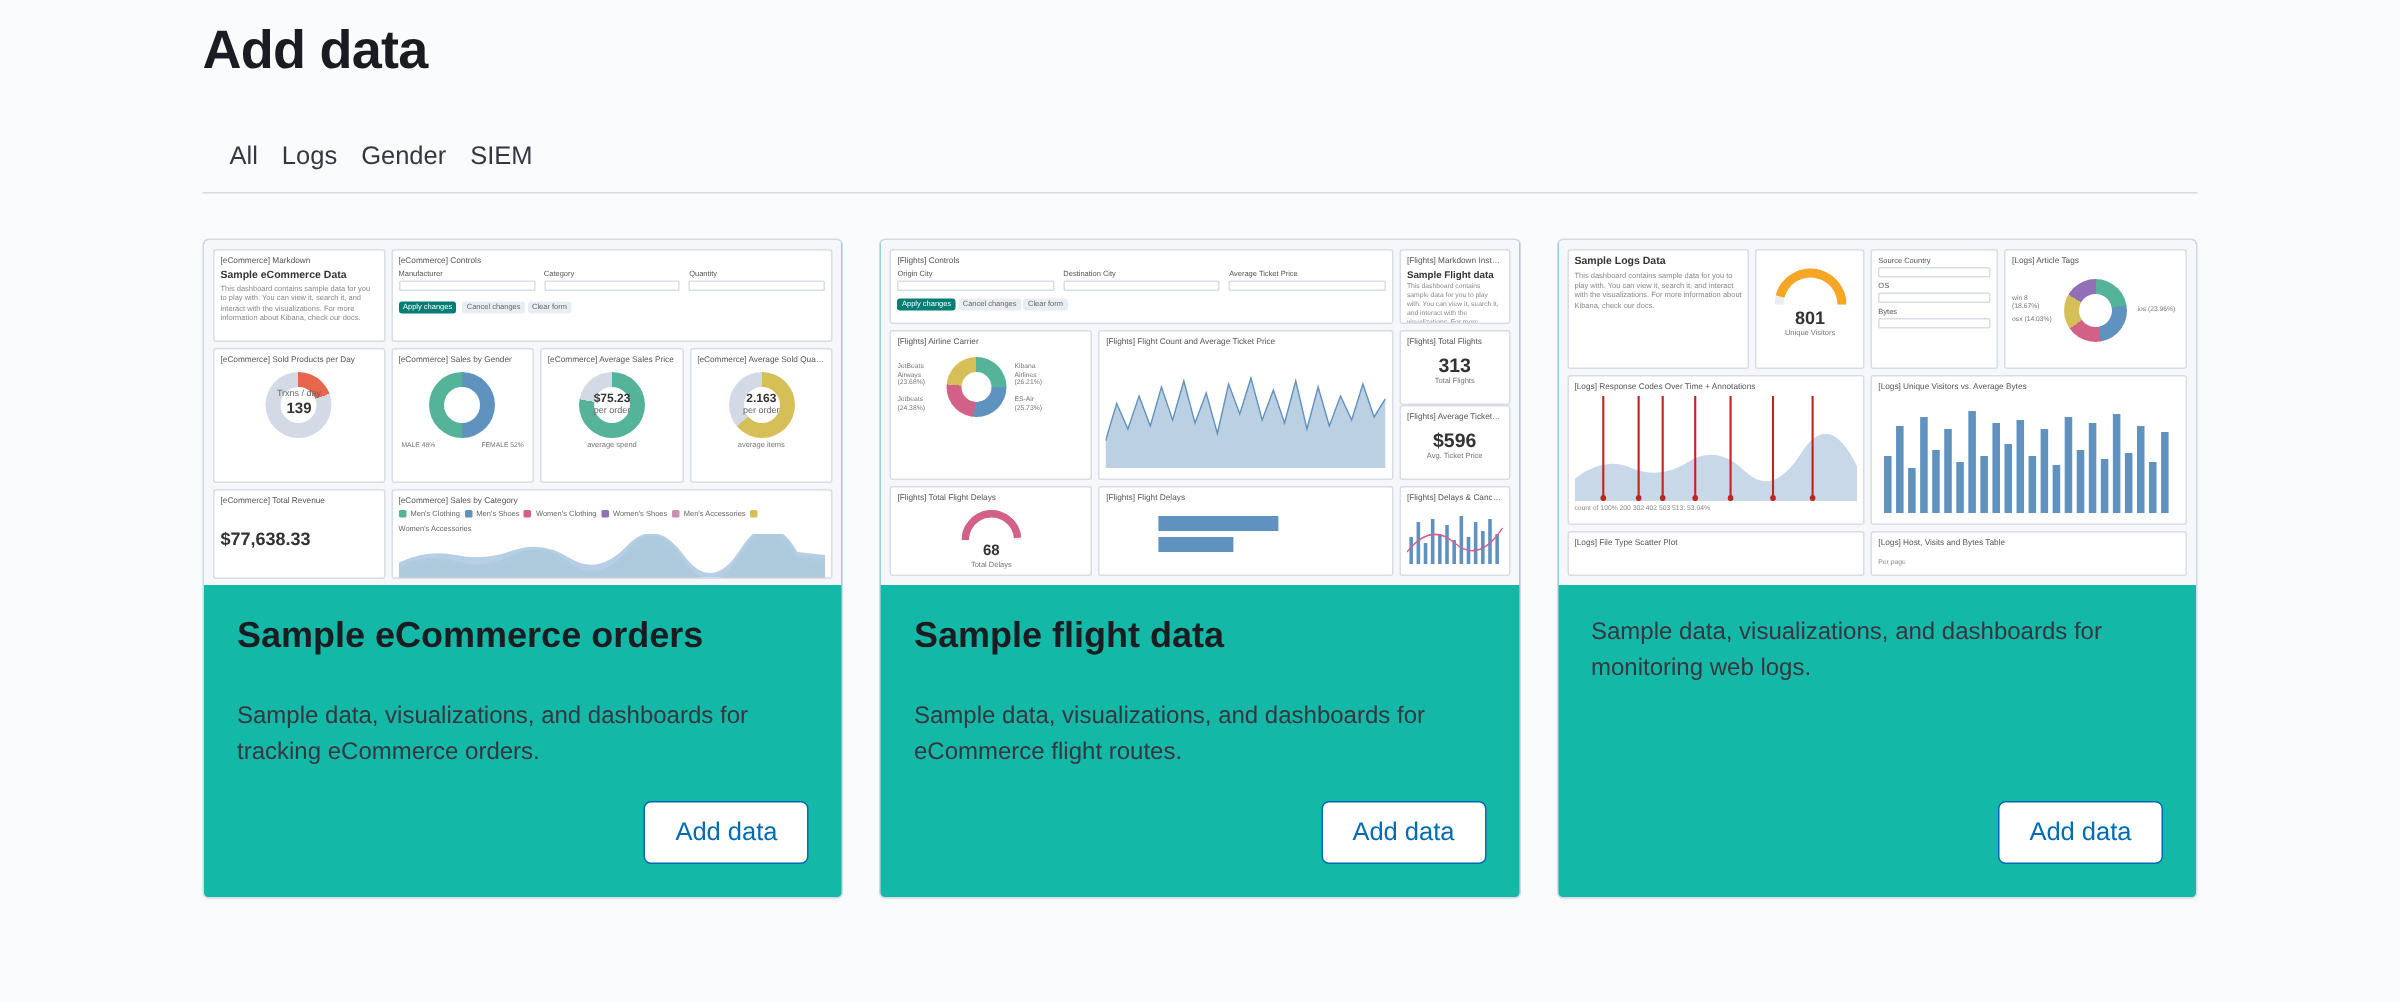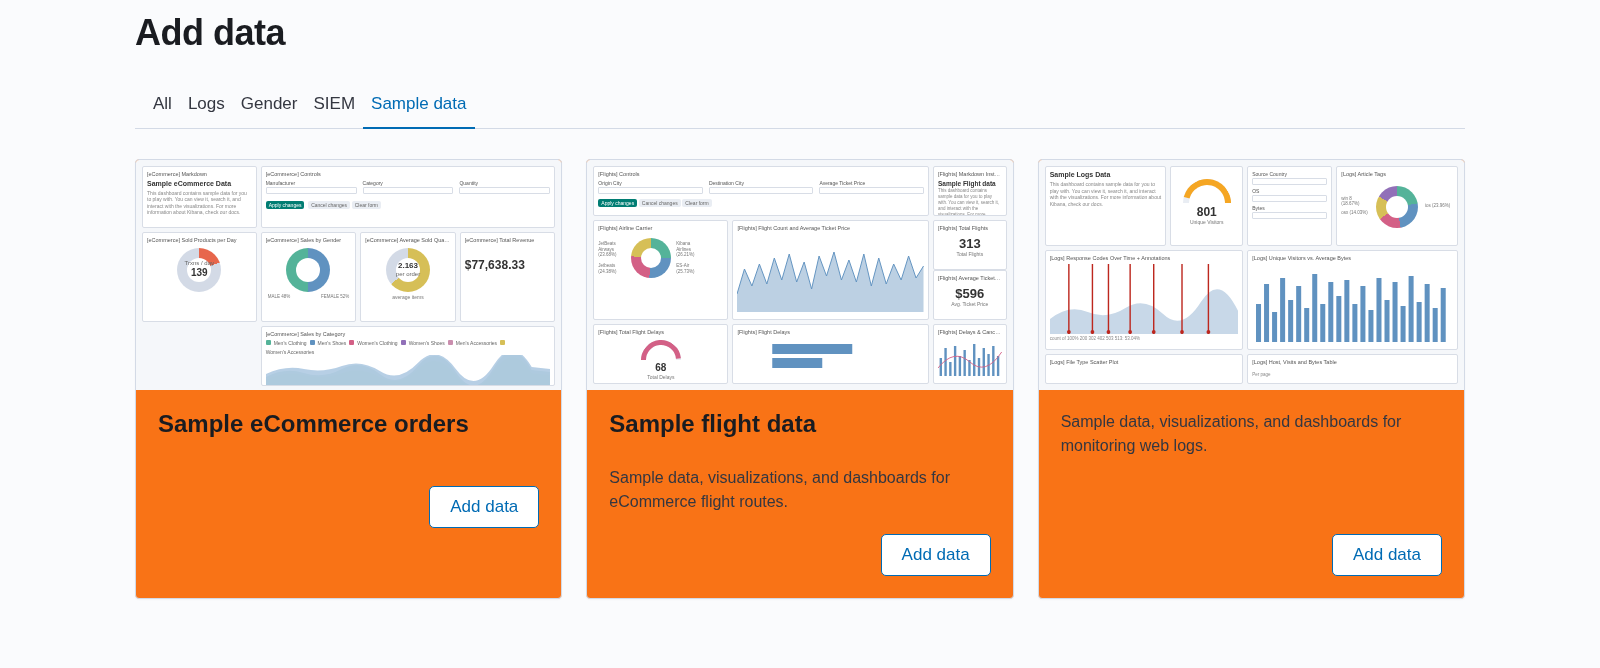--- a/index.html
+++ b/index.html
@@ -43,21 +43,21 @@
     left: -6px; right: -6px; bottom: -1px;
     height: 2px;
     background: #006bb4;
   }
   .cards {
     display: flex;
     gap: 24px;
   }
   .card {
     flex: 1 1 0;
-    background: #f97316;
+    background: #14b8a6;
     border: 1px solid #d3dae6;
     border-radius: 4px;
     box-shadow: 0 1px 2px rgba(0,0,0,0.03);
     overflow: hidden;
     display: flex;
     flex-direction: column;
   }
   .preview {
     height: 230px;
     background: #f5f7fa;
@@ -150,21 +150,20 @@
 <body>
 
 <div class="page">
   <h1 class="page-title">Add data</h1>
 
   <div class="tabs">
     <div class="tab">All</div>
     <div class="tab">Logs</div>
     <div class="tab">Gender</div>
     <div class="tab">SIEM</div>
-    <div class="tab active">Sample data</div>
   </div>
 
   <div class="cards">
 
     <div class="card">
       <div class="preview">
         <div class="pgrid" style="grid-template-columns: 1.2fr 1fr 1fr 1fr; grid-template-rows: 62px 90px 60px;">
           <div class="pcell" style="grid-column:1;">
             <div class="phd">[eCommerce] Markdown</div>
             <div style="font-size:7px;font-weight:600;color:#333;margin:2px 0">Sample eCommerce Data</div>
@@ -202,20 +201,30 @@
               </div>
             </div>
           </div>
           <div class="pcell">
             <div class="phd">[eCommerce] Sales by Gender</div>
             <div class="donut" style="background:conic-gradient(#6092c0 0 180deg,#54b399 180deg 360deg)"></div>
             <div style="display:flex;justify-content:space-between;font-size:4.5px;color:#777;padding:0 2px">
               <span>MALE 48%</span>
               <span>FEMALE 52%</span>
             </div>
+          </div>
+          <div class="pcell">
+            <div class="phd">[eCommerce] Average Sales Price</div>
+            <div class="donut" style="background:conic-gradient(#54b399 0 280deg,#d3dae6 280deg 360deg)">
+              <div class="donut-label">
+                <strong style="font-size:8px">$75.23</strong>
+                <span>per order</span>
+              </div>
+            </div>
+            <div style="text-align:center;font-size:5px;color:#777">average spend</div>
           </div>
           <div class="pcell">
             <div class="phd">[eCommerce] Average Sold Quantity</div>
             <div class="donut" style="background:conic-gradient(#d6bf57 0 230deg,#d3dae6 230deg 360deg)">
               <div class="donut-label">
                 <strong style="font-size:8px">2.163</strong>
                 <span>per order</span>
               </div>
             </div>
             <div style="text-align:center;font-size:5px;color:#777">average items</div>
@@ -244,20 +253,21 @@
             <svg width="100%" height="32" viewBox="0 0 300 32" preserveAspectRatio="none">
               <path d="M0,25 Q20,15 40,20 T80,18 T120,22 T160,14 T200,20 T240,16 T280,18 L300,20 L300,32 L0,32 Z" fill="#f5bca3"></path>
               <path d="M0,22 Q20,12 40,18 T80,14 T120,19 T160,11 T200,17 T240,13 T280,15 L300,17 L300,32 L0,32 Z" fill="#b8dccf" opacity="0.9"></path>
               <path d="M0,19 Q20,10 40,14 T80,11 T120,16 T160,8 T200,14 T240,10 T280,12 L300,14 L300,32 L0,32 Z" fill="#aac7e0" opacity="0.85"></path>
             </svg>
           </div>
         </div>
       </div>
       <div class="card-body">
         <div class="card-title">Sample eCommerce orders</div>
+        <div class="card-desc">Sample data, visualizations, and dashboards for tracking eCommerce orders.</div>
         <div class="card-actions">
           <button class="btn">Add data</button>
         </div>
       </div>
     </div>
 
     <div class="card">
       <div class="preview">
         <div class="pgrid" style="grid-template-columns: 1.1fr 1.6fr 0.6fr; grid-template-rows: 50px 100px 60px;">
           <div class="pcell" style="grid-column:1/3">

